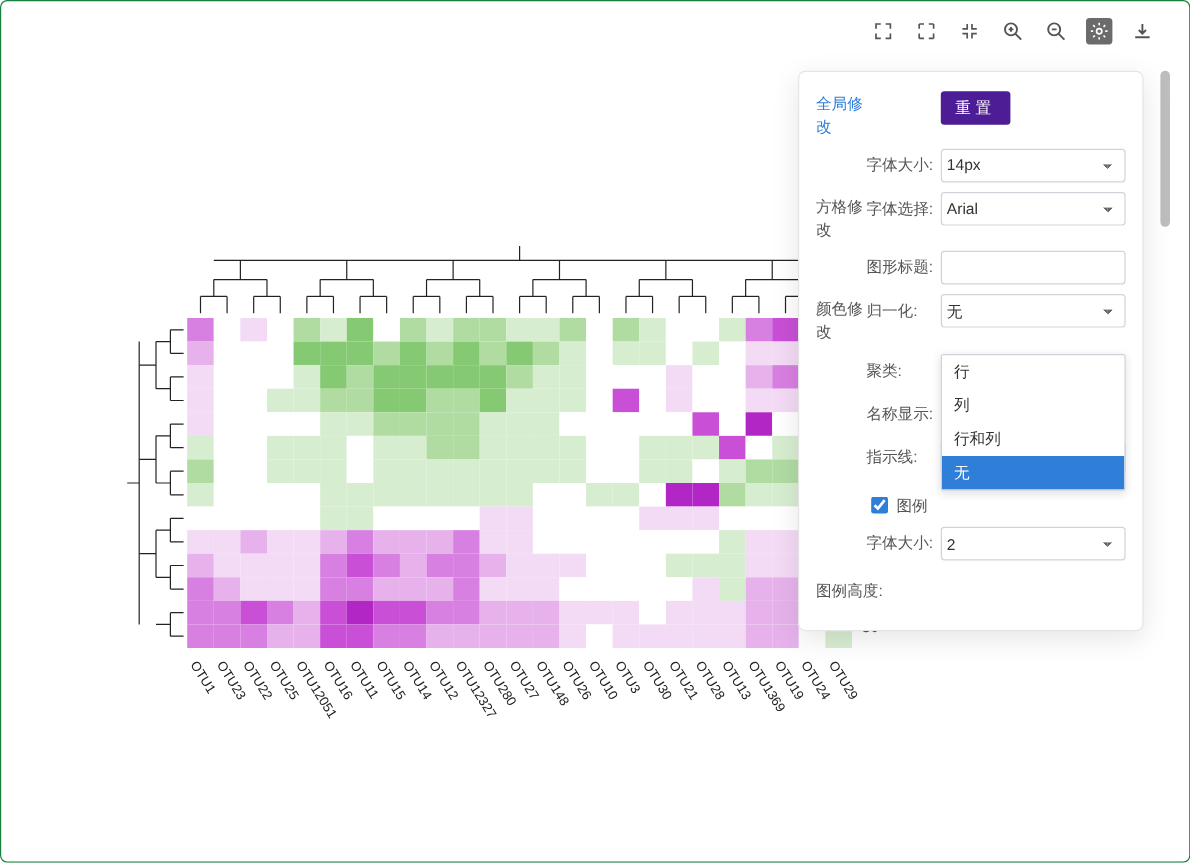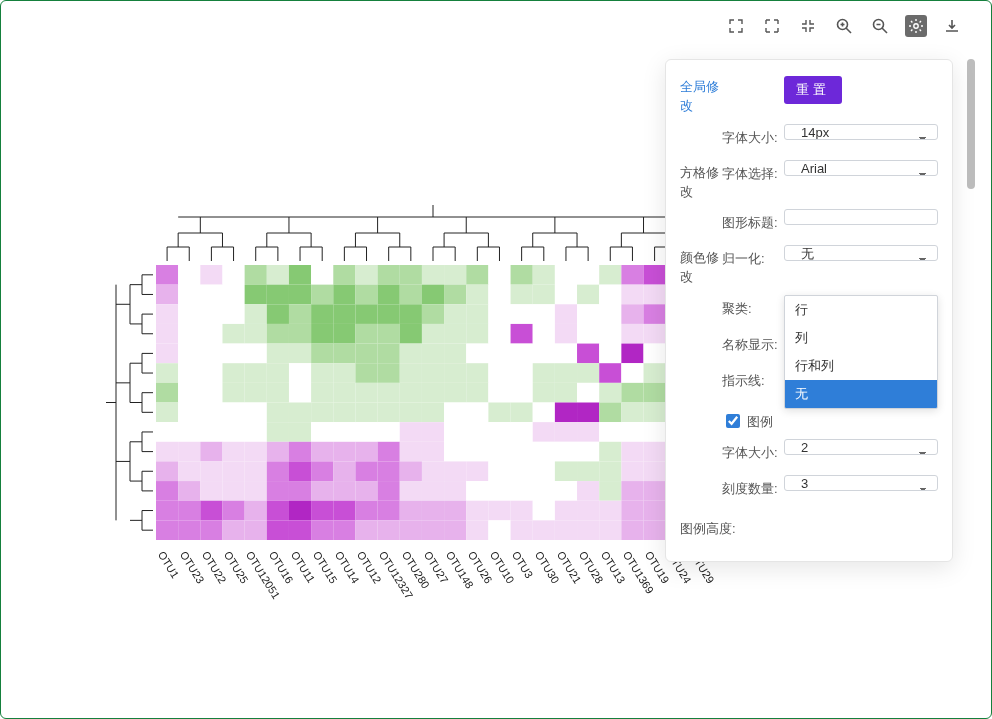--- a/index.html
+++ b/index.html
@@ -80,37 +80,37 @@
     color: #555;
     display:flex;
     align-items:center;
     height:28px;
   }
   .panel .rightcol {
     flex: 1;
     position: relative;
   }
   .btn-primary {
-    background: #6d28d9;
+    background: #4c1d95;
     color: #fff;
     border: none;
     border-radius: 3px;
     padding: 5px 12px;
     font-size: 13px;
     letter-spacing: 4px;
     cursor: pointer;
   }
   .sel, .txt {
     width: 100%;
-    height: 16px;
+    height: 28px;
     border: 1px solid #d0d4da;
     border-radius: 3px;
     background: #fff;
     font-size: 13px;
-    padding: 0 16px;
+    padding: 0 4px;
     color: #333;
   }
   .sel {
     appearance: none;
     -webkit-appearance: none;
     background-image: linear-gradient(45deg, transparent 50%, #666 50%), linear-gradient(135deg, #666 50%, transparent 50%);
     background-position: calc(100% - 14px) 12px, calc(100% - 10px) 12px;
     background-size: 4px 4px, 4px 4px;
     background-repeat: no-repeat;
     padding-right: 22px;
@@ -327,29 +327,20 @@
     <div class="panel-row">
       <div class="leftcol"></div>
       <div class="midcol">字体大小:</div>
       <div class="rightcol">
         <select class="sel">
           <option>2</option>
         </select>
       </div>
     </div>
 
-    <div class="panel-row">
-      <div class="leftcol"></div>
-      <div class="midcol">刻度数量:</div>
-      <div class="rightcol">
-        <select class="sel">
-          <option>3</option>
-        </select>
-      </div>
-    </div>
 
     <div class="panel-row">
       <div class="leftcol"></div>
       <div class="midcol">图例高度:</div>
     </div>
 
   </div>
 
   <div style="position:absolute;top:58px;right:16px;width:8px;height:386px;">
     <div style="position:absolute;top:0;left:0;right:0;height:130px;background:#bdbdbd;border-radius:4px;"></div>

